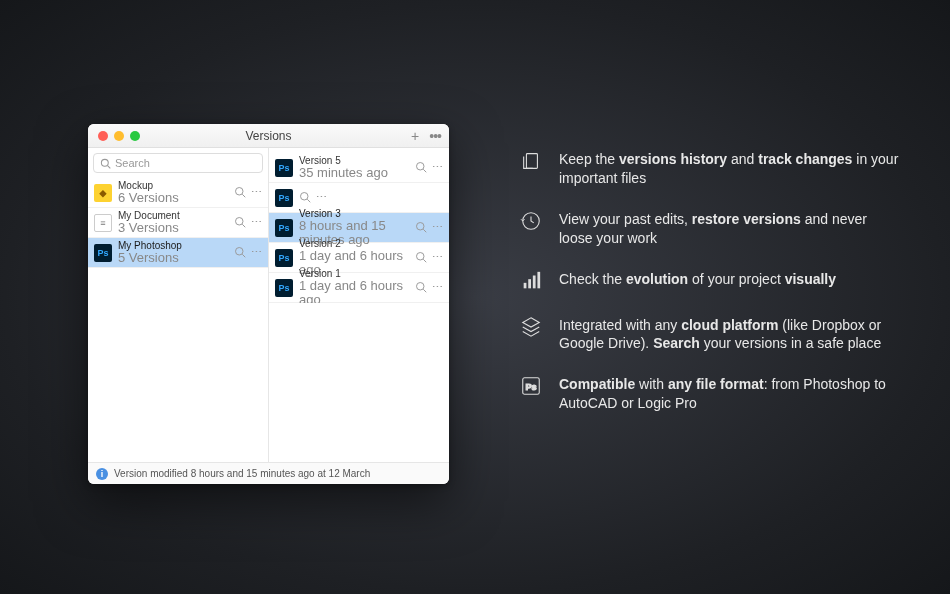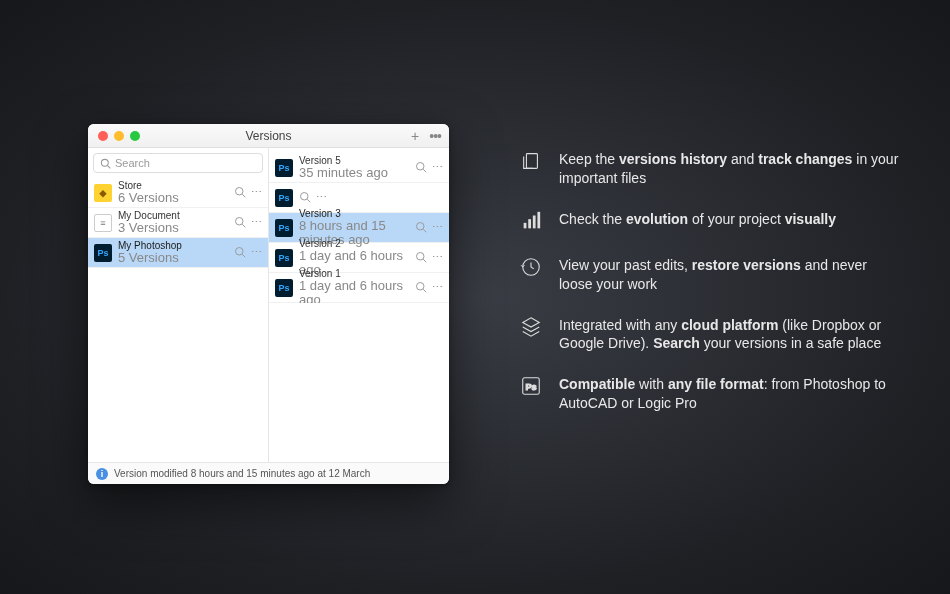--- a/index.html
+++ b/index.html
@@ -84,21 +84,21 @@
         <svg width="11" height="11" viewBox="0 0 16 16">
             <circle cx="7" cy="7" r="5" fill="none" stroke="#999" stroke-width="1.5"></circle>
             <line x1="11" y1="11" x2="15" y2="15" stroke="#999" stroke-width="1.5"></line>
           </svg>
         <span>Search</span>
       </div>
       <div class="col-list" id="files-list">
           <div class="row">
     <div class="icon-box sketch">◆</div>
     <div class="row-text">
-      <span class="row-title">Store</span>
+      <span class="row-title">Mockup</span>
       <span class="row-sub">6 Versions</span>
     </div>
     <div class="row-icons">
       <span><svg width="12" height="12" viewBox="0 0 16 16">
                   <circle cx="7" cy="7" r="5" fill="none" stroke="currentColor" stroke-width="1.3"></circle>
                   <line x1="11" y1="11" x2="15" y2="15" stroke="currentColor" stroke-width="1.3"></line>
                 </svg></span>
       <span style="writing-mode:vertical-lr;line-height:1;">⋮</span>
     </div>
           </div>
@@ -214,45 +214,45 @@
 
 <div class="features" id="features">
     <div class="feat">
     <div class="feat-icon">
         <svg width="22" height="22" viewBox="0 0 24 24" fill="none" stroke="currentColor" stroke-width="1.2">
           <rect x="7" y="4" width="12" height="16" rx="1"></rect>
           <path d="M4 7v13h10"></path>
         </svg>
       </div>
     <div class="feat-text">Keep the <b>versions history</b> and <b>track changes</b> in your important files</div>
+    </div>
+    <div class="feat">
+    <div class="feat-icon">
+        <svg width="22" height="22" viewBox="0 0 24 24" fill="none" stroke="currentColor" stroke-width="1.2">
+          <circle cx="12" cy="12" r="9"></circle>
+          <path d="M12 7v5l3 2"></path>
+          <path d="M3 12l-2-2m2 2l2-2" stroke-width="1"></path>
+        </svg>
+      </div>
+    <div class="feat-text">View your past edits, <b>restore versions</b> and never loose your work</div>
     </div>
     <div class="feat">
     <div class="feat-icon">
         <svg width="22" height="22" viewBox="0 0 24 24" fill="currentColor">
           <rect x="4" y="14" width="3" height="6"></rect>
           <rect x="9" y="10" width="3" height="10"></rect>
           <rect x="14" y="6" width="3" height="14"></rect>
           <rect x="19" y="2" width="3" height="18"></rect>
         </svg>
       </div>
     <div class="feat-text">Check the <b>evolution</b> of your project <b>visually</b></div>
     </div>
     <div class="feat">
     <div class="feat-icon">
         <svg width="22" height="22" viewBox="0 0 24 24" fill="none" stroke="currentColor" stroke-width="1.2">
-          <circle cx="12" cy="12" r="9"></circle>
-          <path d="M12 7v5l3 2"></path>
-          <path d="M3 12l-2-2m2 2l2-2" stroke-width="1"></path>
-        </svg>
-      </div>
-    <div class="feat-text">View your past edits, <b>restore versions</b> and never loose your work</div>
-    </div>
-    <div class="feat">
-    <div class="feat-icon">
-        <svg width="22" height="22" viewBox="0 0 24 24" fill="none" stroke="currentColor" stroke-width="1.2">
           <path d="M12 2l9 5-9 5-9-5 9-5z"></path>
           <path d="M3 12l9 5 9-5"></path>
           <path d="M3 17l9 5 9-5"></path>
         </svg>
       </div>
     <div class="feat-text">Integrated with any <b>cloud platform</b> (like Dropbox or Google Drive). <b>Search</b> your versions in a safe place</div>
     </div>
     <div class="feat">
     <div class="feat-icon">
         <svg width="22" height="22" viewBox="0 0 24 24" fill="none" stroke="currentColor" stroke-width="1.2">

